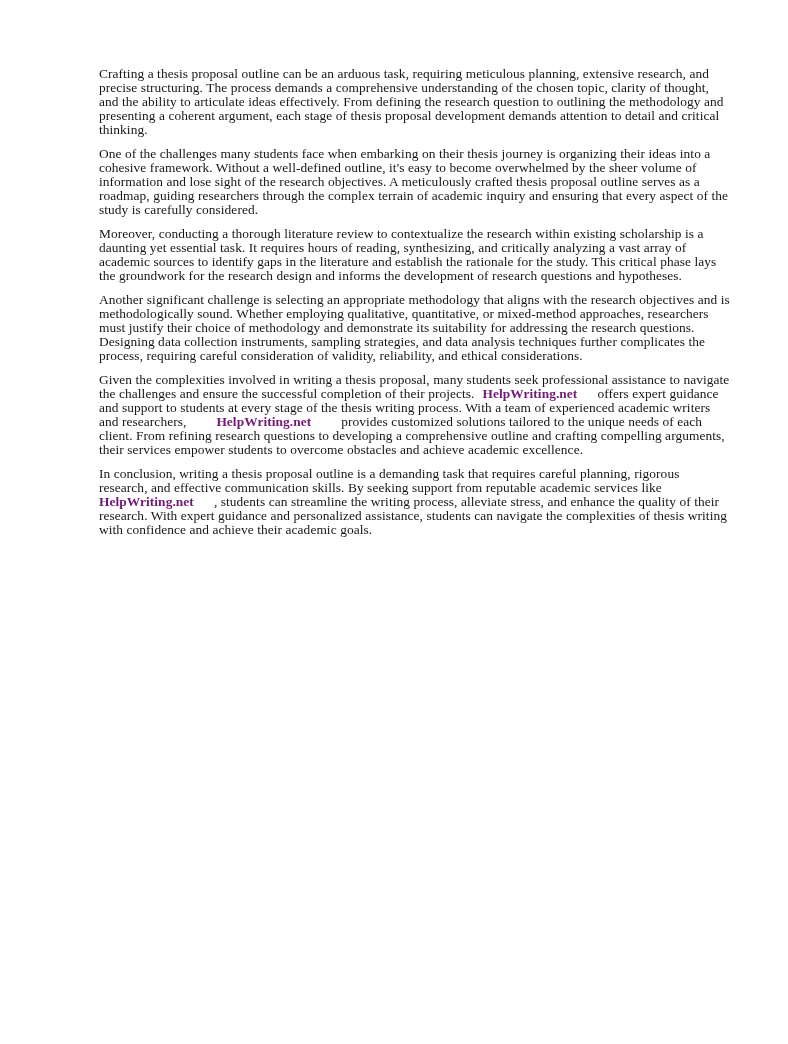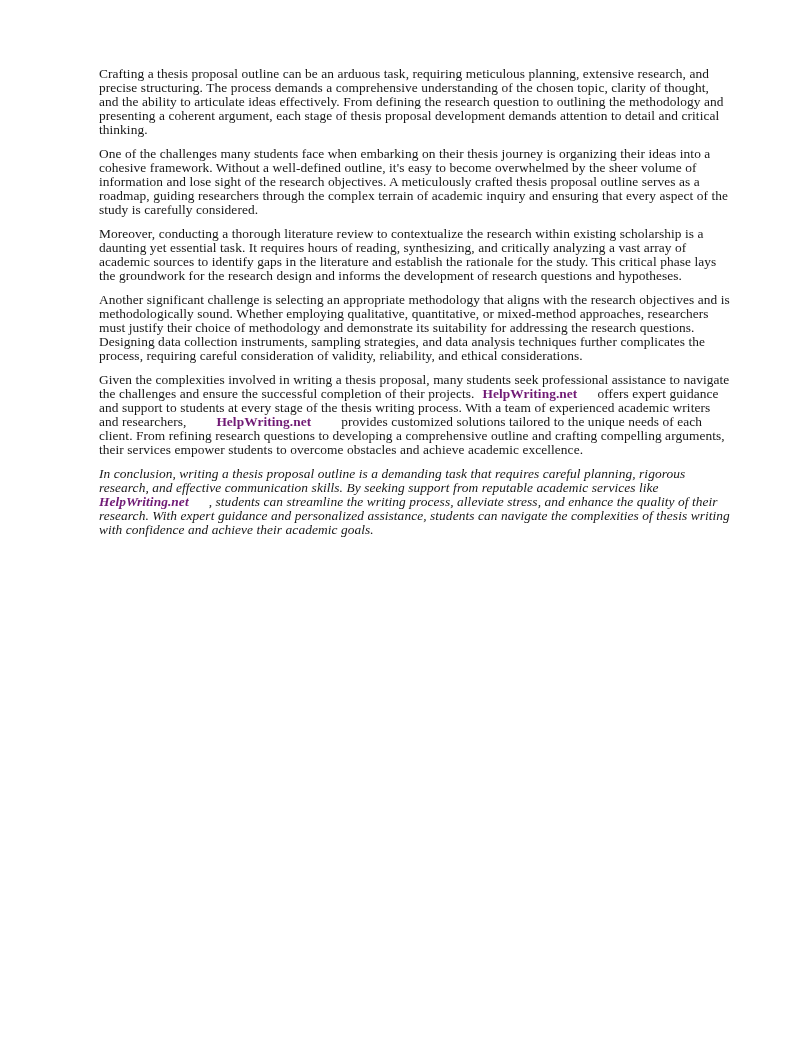--- a/index.html
+++ b/index.html
@@ -39,21 +39,20 @@
     font-size: 13.4px;
     line-height: 14px;
     color: #161616;
     text-align: left;
     letter-spacing: 0.005em;
     word-spacing: 0.004em;
   }
 
   p.para:last-child {
     margin-bottom: 16px;
-    font-style: italic;
   }
 
   
   .promo-link {
     color: #701a75;
     font-weight: bold;
     text-decoration: none;
     white-space: nowrap;
   }
 

